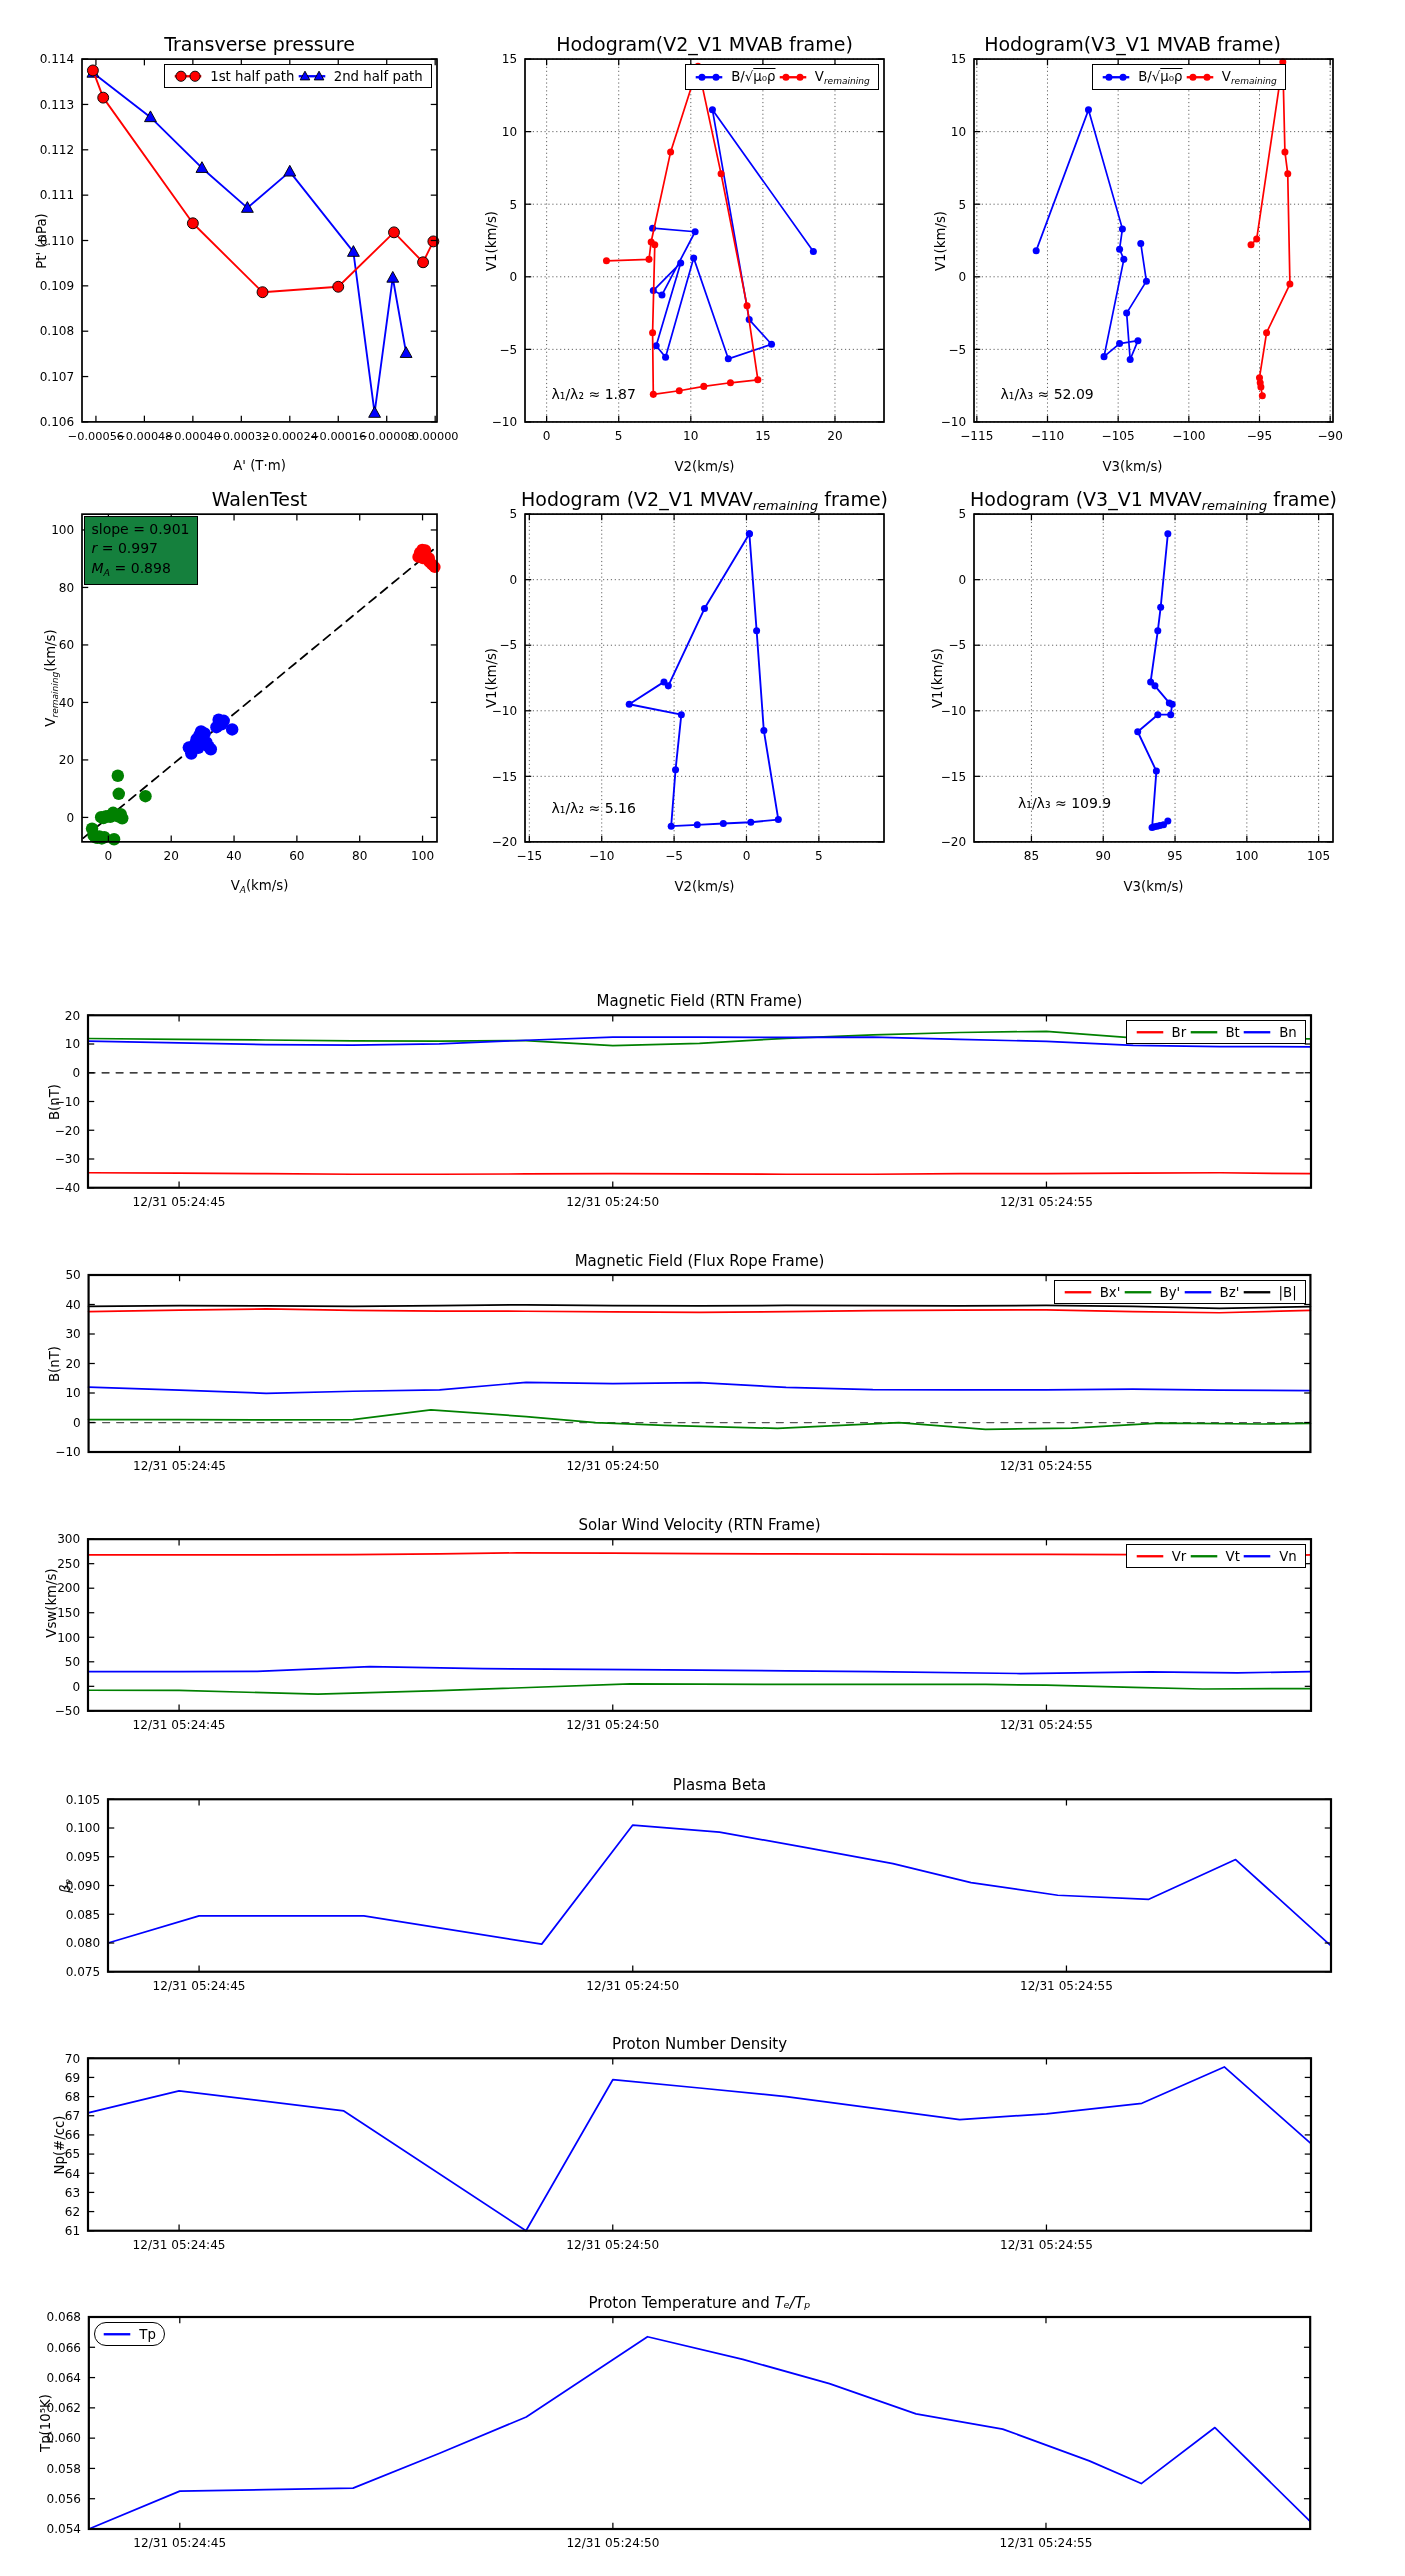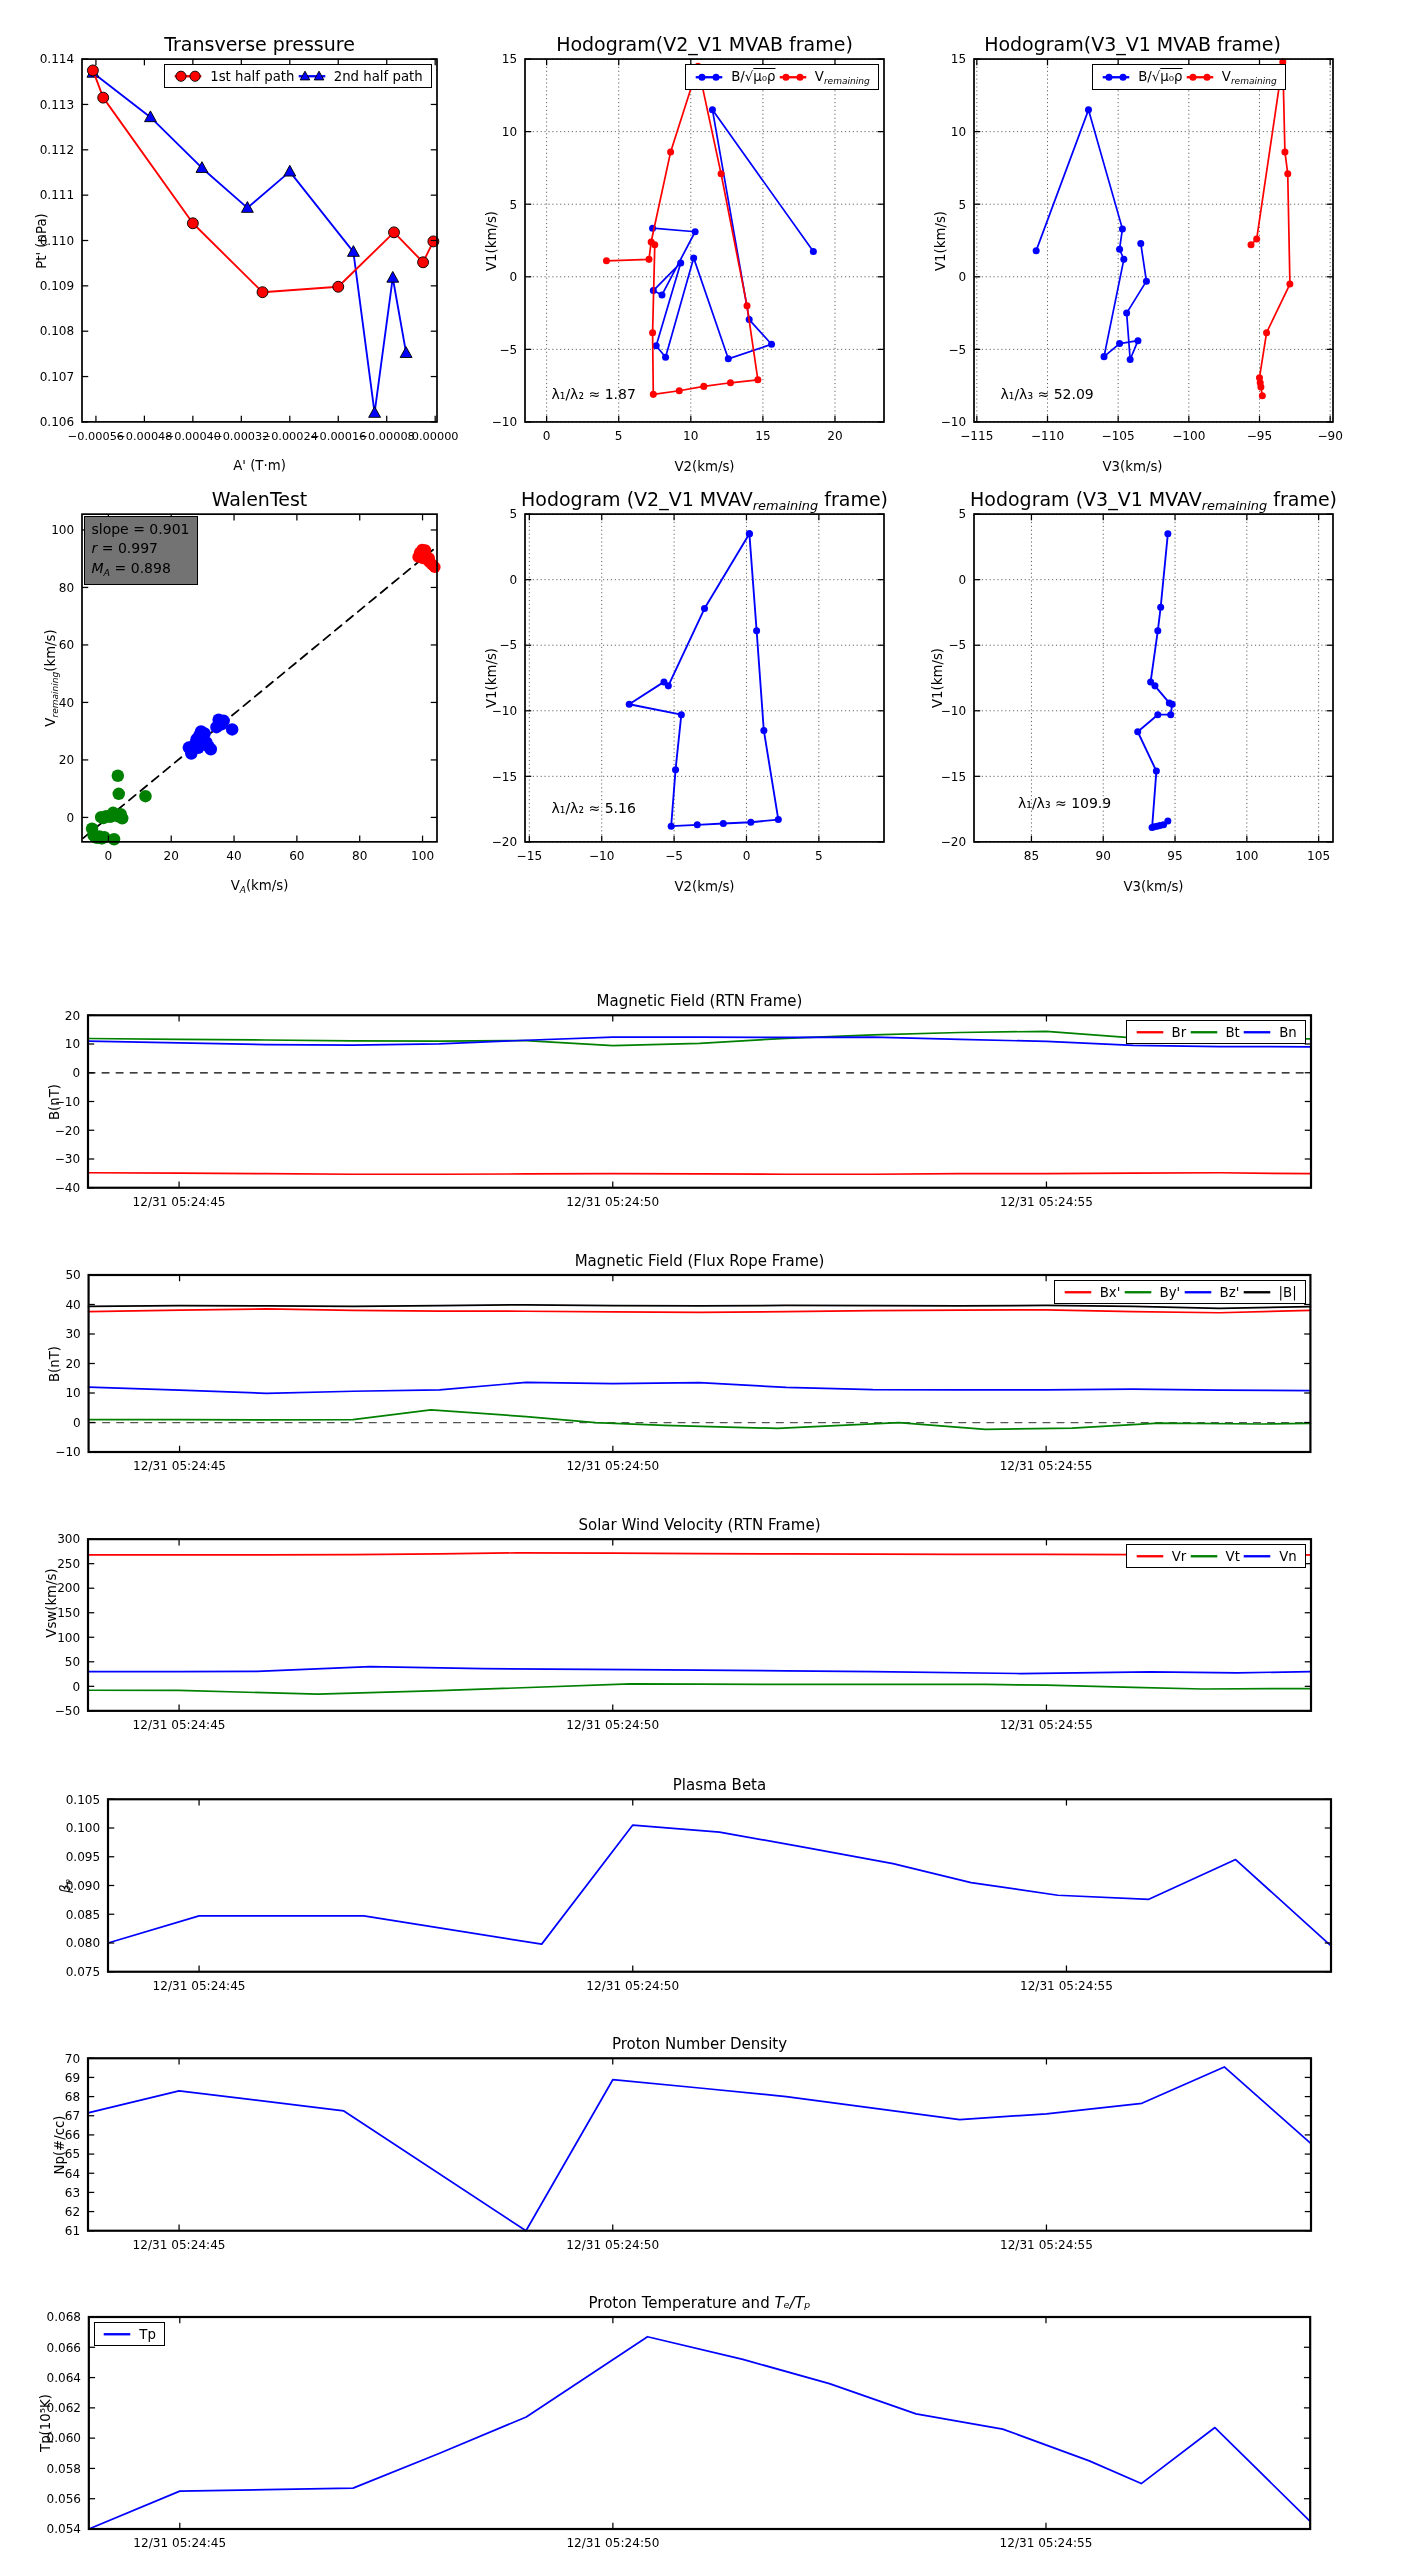--- a/index.html
+++ b/index.html
@@ -7,24 +7,24 @@
   .panel{position:absolute;}
   svg.plot{position:absolute;left:0;top:0;overflow:visible;}
   svg text{font-family:"DejaVu Sans",sans-serif;fill:#000;}
   .ptitle{position:absolute;left:-31px;right:-31px;top:-26.5px;text-align:center;font-size:19px;white-space:nowrap;}
   .ts .ptitle{top:-23.4px;font-size:15px;}
   .pxlab{position:absolute;left:0;right:0;bottom:-52px;text-align:center;font-size:13.3px;}
   .pylab{position:absolute;top:50%;left:var(--ylab,-43px);transform-origin:0 0;transform:rotate(-90deg) translateX(-50%);white-space:nowrap;font-size:13.3px;}
   .anno{position:absolute;left:26.5px;bottom:20px;font-size:14px;}
   #panel-5 .anno{left:44px;bottom:31px;}
   #panel-4 .anno{bottom:26.5px;}
-  .statbox{position:absolute;left:2.3px;top:2.3px;background:#737373;border:1.6px solid #000;padding:2.3px 7.8px 3.9px 6.2px;font-size:14px;line-height:1.42;z-index:6;}
+  .statbox{position:absolute;left:2.3px;top:2.3px;background:#15803d;border:1.6px solid #000;padding:2.3px 7.8px 3.9px 6.2px;font-size:14px;line-height:1.42;z-index:6;}
   .legend{position:absolute;background:#fff;border:1.6px solid #000;padding:3.9px 7.8px;z-index:5;display:flex;flex-direction:row;gap:2.3px;}
   .legend.tr{top:4.7px;right:5.5px;}
-  .legend.tl{top:4.7px;left:5.5px;}
+  .legend.tl{top:4.7px;left:5.5px;border-radius:12px;}
   .lentry{display:flex;align-items:center;gap:7px;font-size:13.3px;white-space:nowrap;}
   .sub{font-size:68%;font-style:italic;vertical-align:-25%;}
   .ol{text-decoration:overline;}
   .mathit{font-style:italic;}
 </style>
 </head>
 <body>
 
 <div class="panel" id="panel-0" style="left:82px;top:59px;width:355px;height:363px;--ylab:-48px;">
   <div class="ptitle"><span>Transverse pressure</span><span class="sub"></span><span></span><span class="mathit"></span></div>

